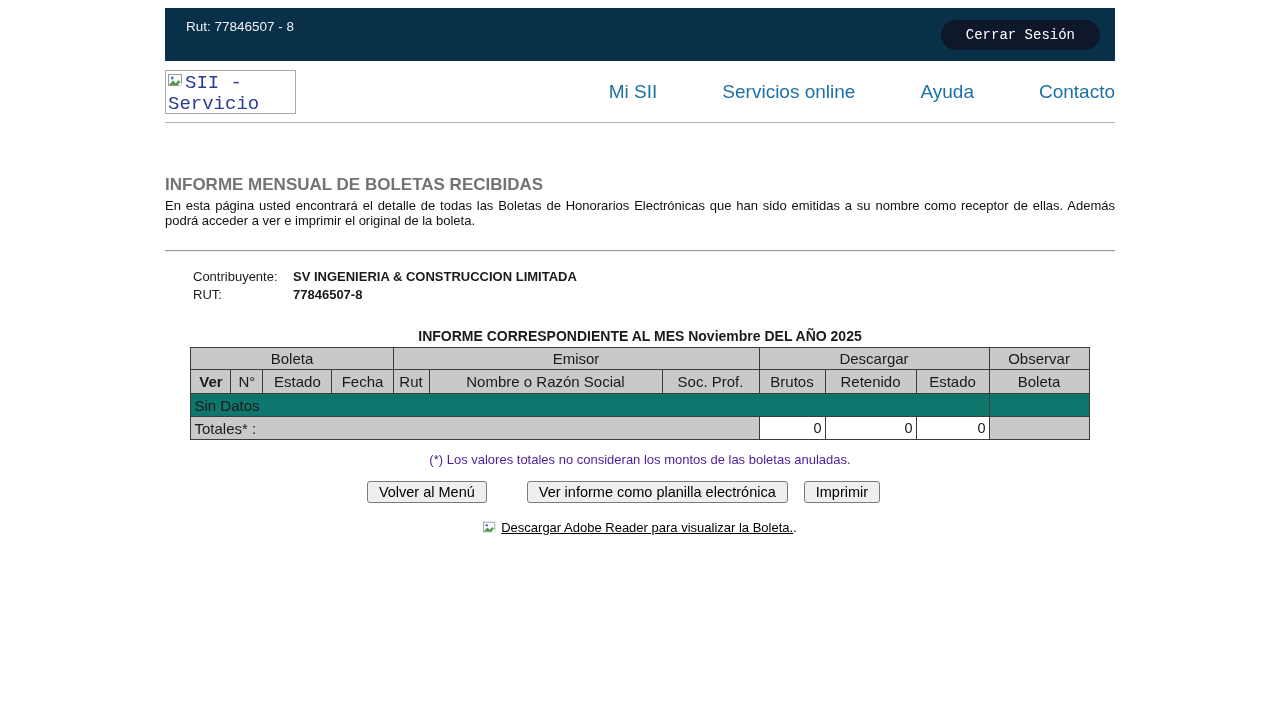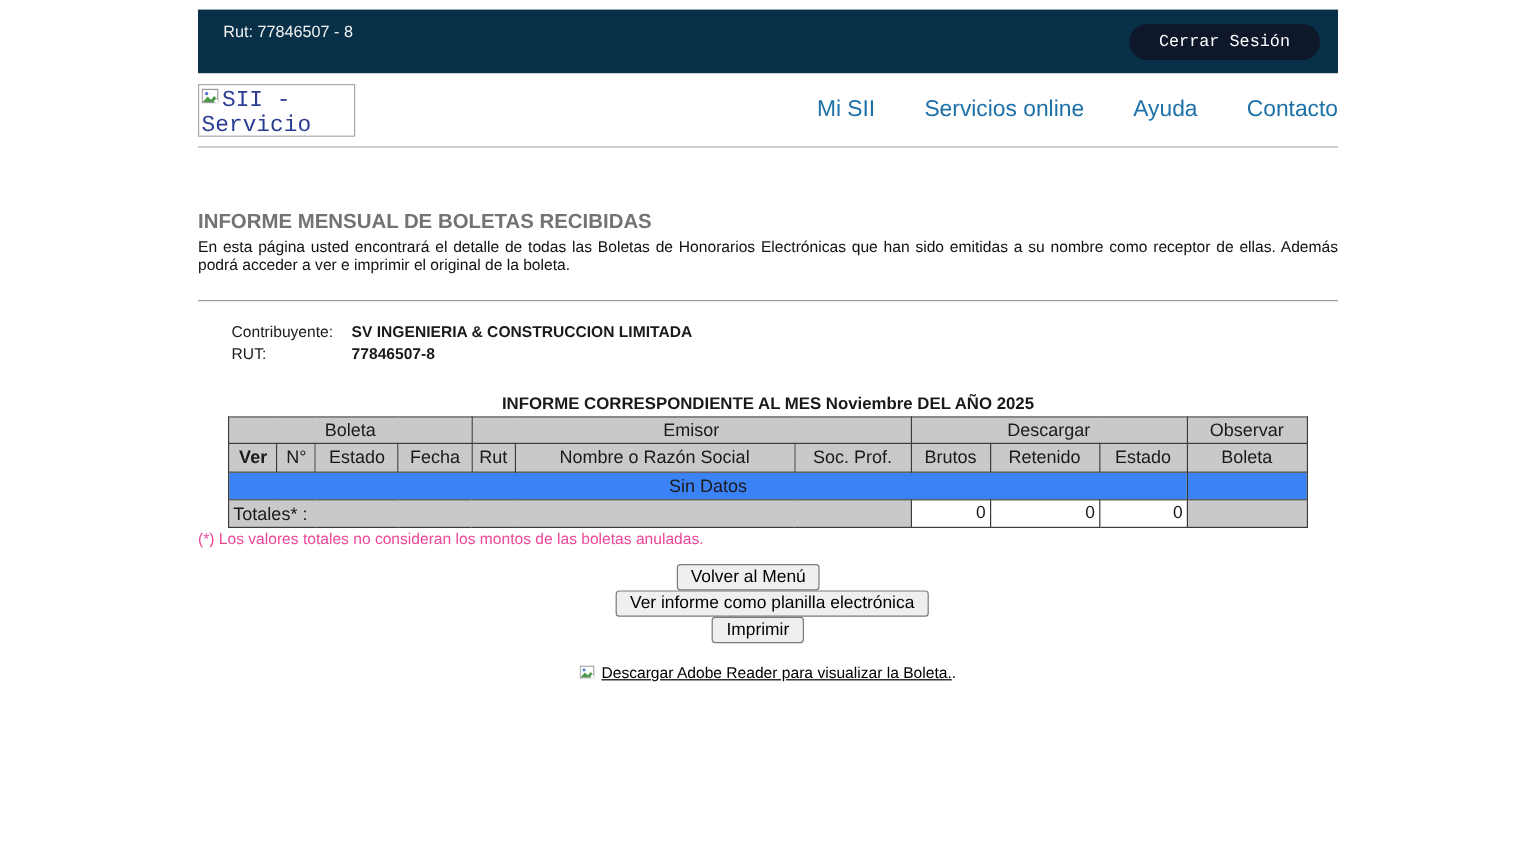--- a/index.html
+++ b/index.html
@@ -26,21 +26,21 @@
   .header {
     height: 62px; border-bottom: 1px solid #b0b0b0;
     display: flex; justify-content: space-between; align-items: center;
   }
   .logo-box {
     width: 131px; height: 44px; border: 1px solid #a8a8a8;
     overflow: hidden; padding: 1px 2px; text-decoration: none;
     font-size: 19px; line-height: 21px; color: #2b3d93; display: block; font-family: Liberation Mono, monospace;
   }
   .logo-box .bimg { display: inline-block; vertical-align: baseline; margin-right: 1px; }
-  .nav { display: flex; gap: 41px; align-items: center; }
+  .nav { display: flex; gap: 65px; align-items: center; }
   .nav a {
     color: #1d71a8; font-size: 19px; text-decoration: none; cursor: pointer;
   }
 
   .rule {
     border: none; border-top: 1px solid #9a9a9a; border-bottom: 1px solid #f0f0f0;
     margin: 0; height: 0;
   }
 
   
@@ -60,30 +60,30 @@
     font-size: 15px; table-layout: fixed;
   }
   table.report th, table.report td {
     border: 1px solid #3c3c3c; padding: 1px 3px; font-weight: normal;
     overflow: hidden; white-space: nowrap;
   }
   .hdr { background: #c9c9c9; text-align: center; }
   th.group { height: 22px; }
   tr.cols th { height: 24px; }
   .bold { font-weight: bold !important; }
-  td.empty { height: 23px; text-align: center; background: #3b82f6; }
+  td.empty { height: 23px; text-align: left; background: #0f766e; }
   td.tot-label { background: #c9c9c9; font-weight: bold; height: 23px; }
   td.num { text-align: right; background: #ffffff; font-size: 14.5px; }
   td.tot-gray { background: #c9c9c9; }
-  .footnote { text-align: left; font-size: 13px; margin-top: 1px; color: #ec4899; }
+  .footnote { text-align: center; font-size: 13px; margin-top: 12px; color: #4c1d95; }
 
   
   .actions {
     display: flex; justify-content: center; align-items: center;
-    padding-right: 33px; margin-top: 14px; flex-direction: column;
+    padding-right: 33px; margin-top: 14px;
   }
   .action-btn {
     font-family: inherit; font-size: 14.5px; color: #000;
     background: #efefef; border: 1px solid #7a7a7a; border-radius: 3px;
     padding: 2px 11px; cursor: pointer;
   }
   .action-btn + .action-btn { margin-left: 40px; }
   .action-btn.print { margin-left: 16px; }
 
   

